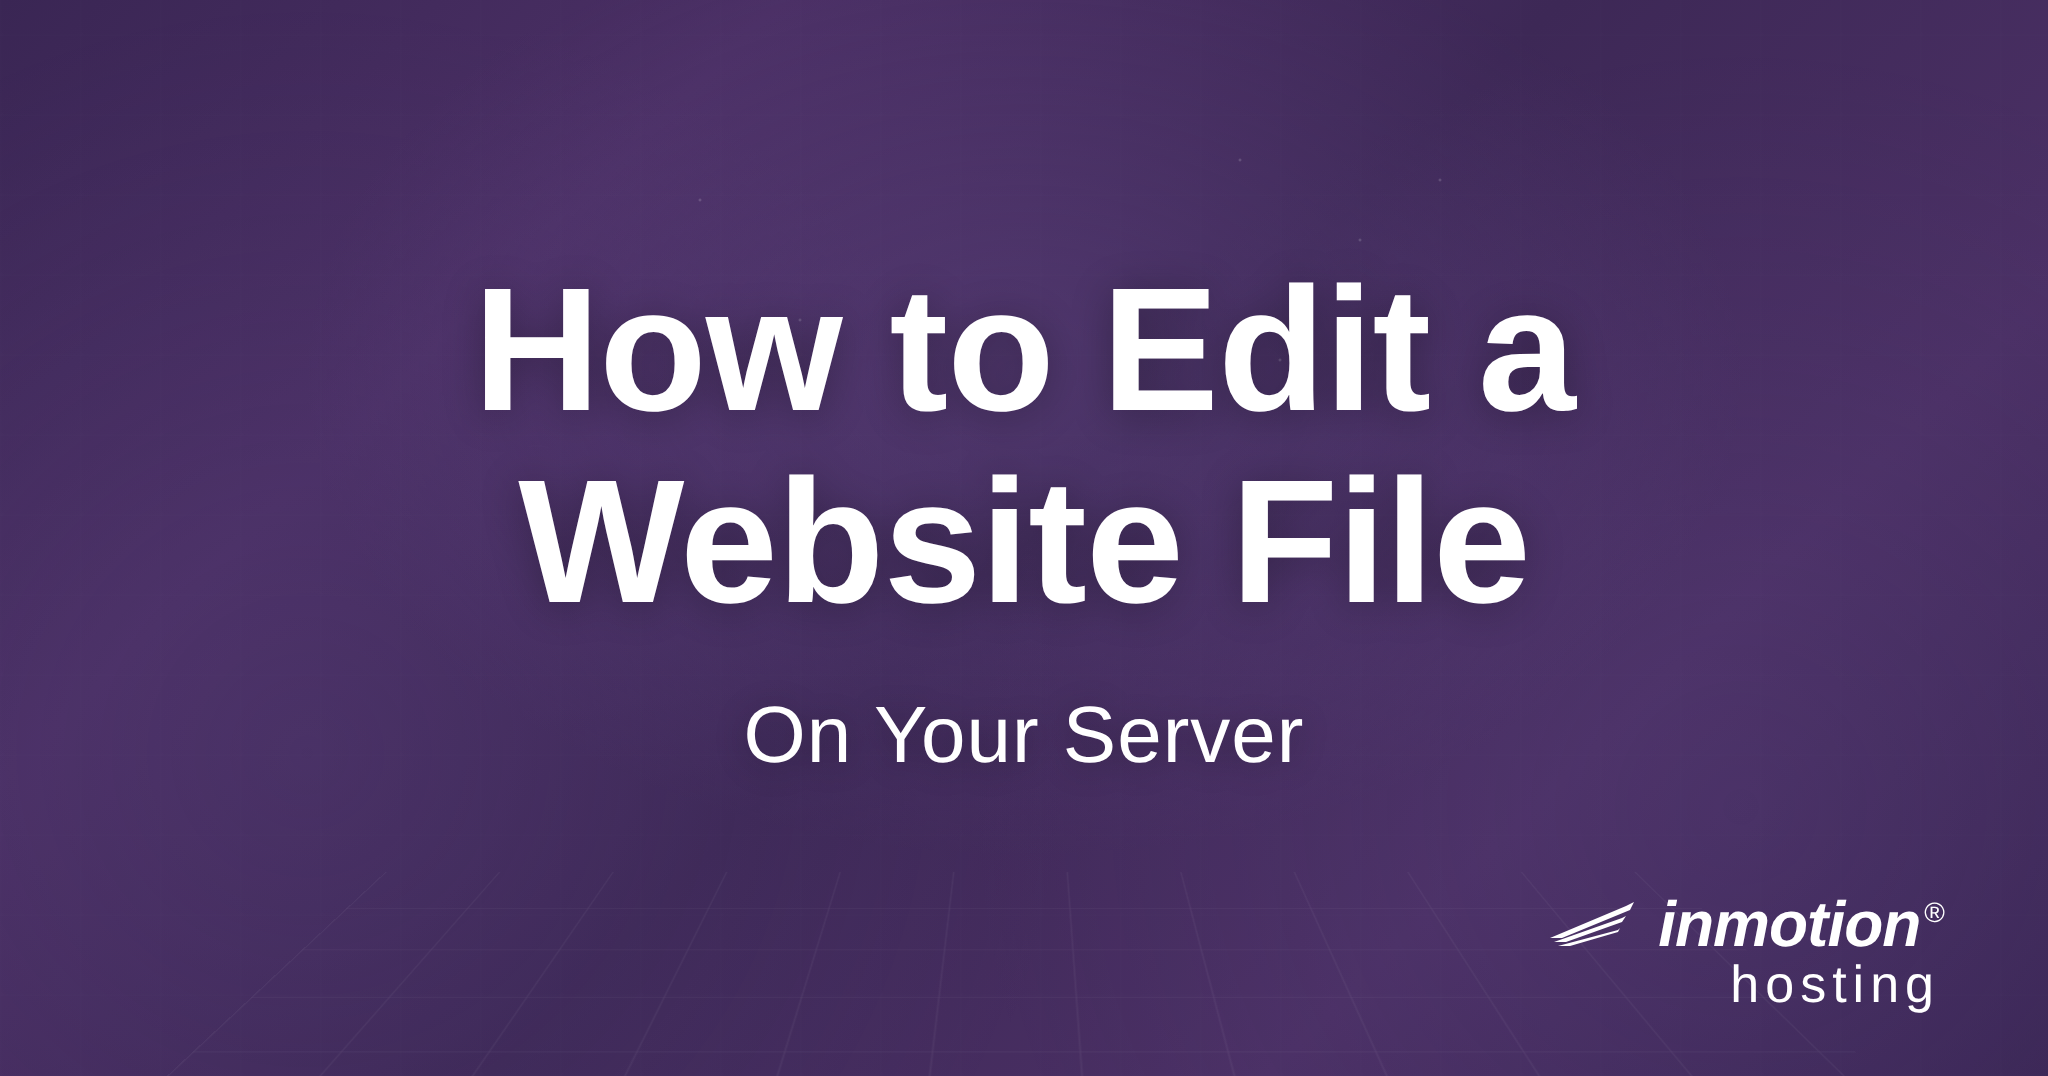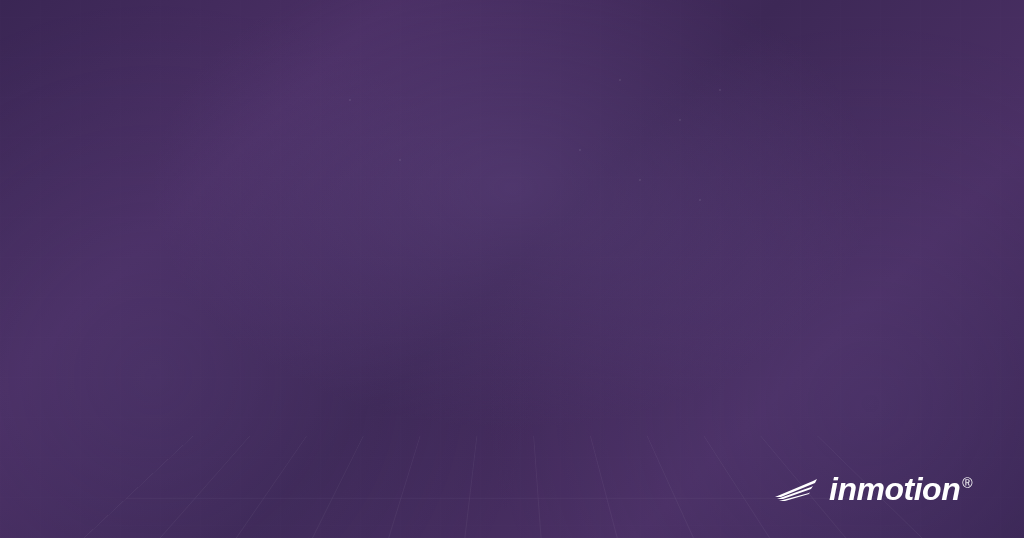--- a/index.html
+++ b/index.html
@@ -134,28 +134,36 @@
   </style>
 </head>
 <body>
 
 <div class="hero-container">
   <div class="bg-overlay"></div>
   <div class="bg-texture"></div>
   <div class="bg-grid"></div>
   <div class="bg-particles"></div>
 
+  <div class="title-block">
+    <h1 class="main-title">
+      <span>How to Edit a</span><br>
+      <span>Website File</span>
+    </h1>
+    <div class="subtitle">On Your Server</div>
+  </div>
 
   <div class="logo-block">
     <div class="logo-row">
       <span>
         <svg class="swoosh-icon" viewBox="0 0 48 26">
           <path d="M 2 22 L 40 6 L 44 4 L 42 8 L 8 22 Z" fill="#ffffff"></path>
           <path d="M 4 24 L 38 12 L 40 11 L 38 14 L 10 24 Z" fill="#ffffff"></path>
           <path d="M 6 26 L 36 18 L 37 17 L 36 19 L 12 26 Z" fill="#ffffff"></path>
         </svg>
       </span>
       <span class="logo-text">
         <span>inmotion</span><span class="logo-reg">®</span>
       </span>
     </div>
+    <div class="logo-sub">hosting</div>
   </div>
 </div>
 
 </body></html>

